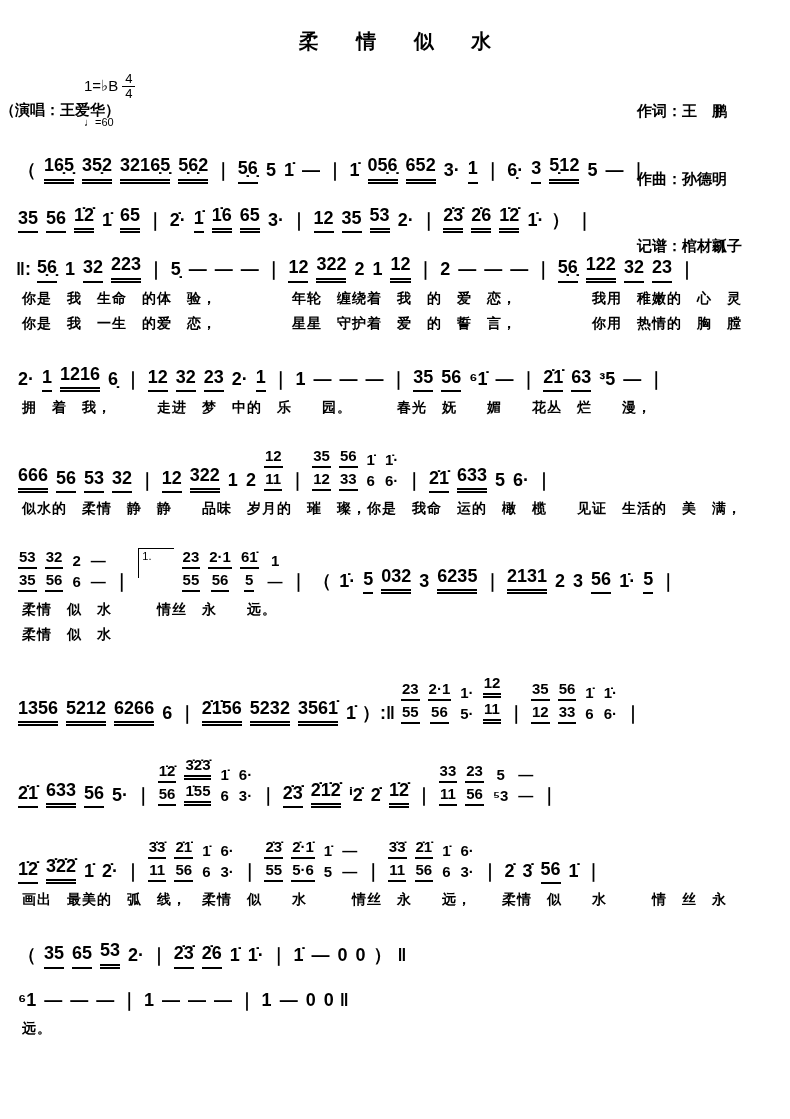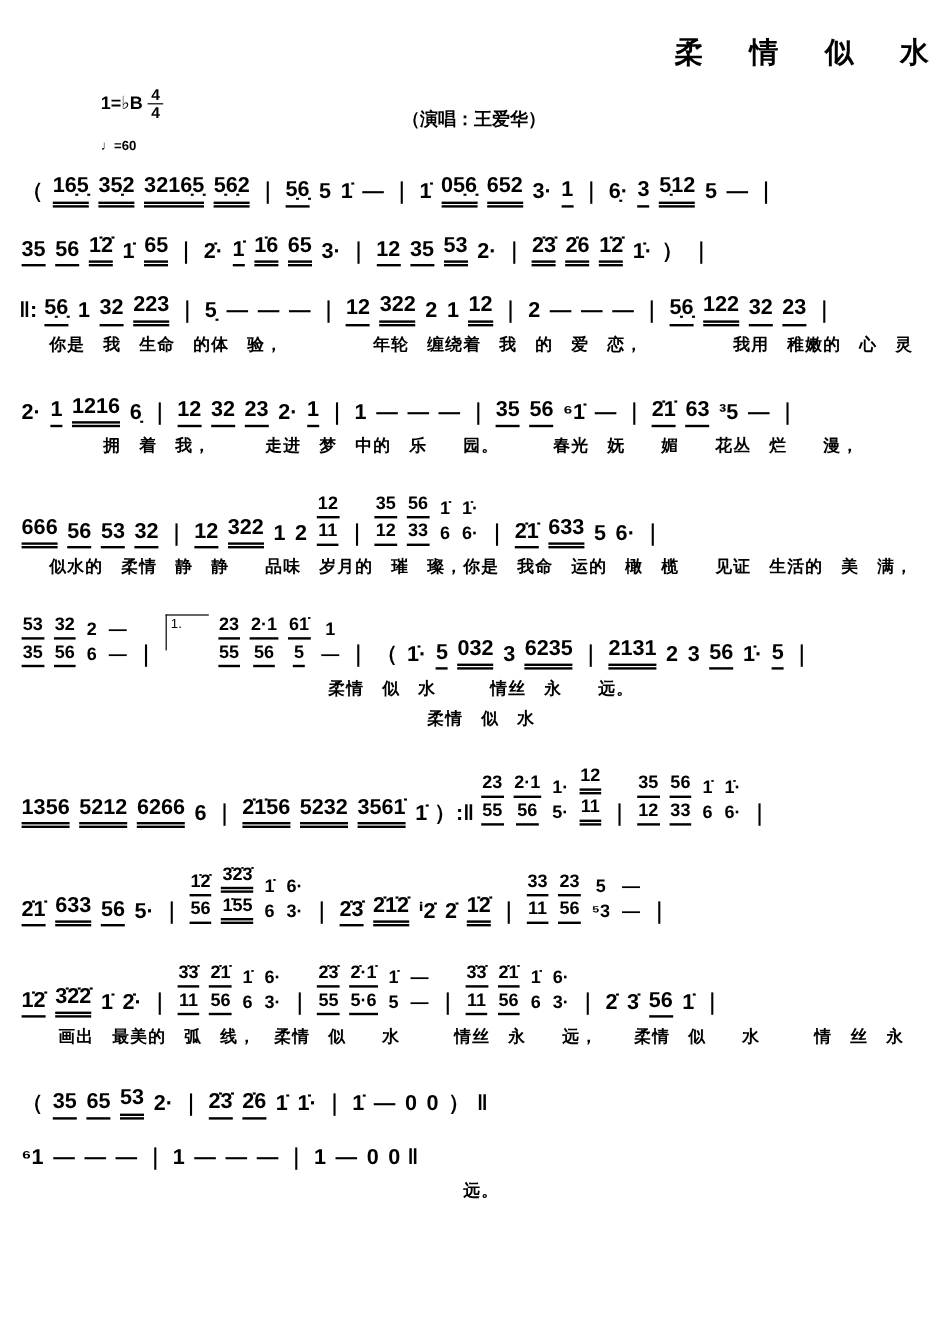--- a/index.html
+++ b/index.html
@@ -9,48 +9,47 @@
     min-height:1119px;
     margin:0 auto;
     background:#ffffff;
     color:#000;
     font-family:"Liberation Sans","DejaVu Sans",sans-serif;
     box-sizing:border-box;
     padding:6px 0 20px 0;
     overflow:hidden;
   }
   .title{
-    text-align:right;
-    font-size:24px;
+    text-align:center;
+    font-size:20px;
     font-weight:bold;
     letter-spacing:16px;
     margin:22px 0 0 0;
     padding-left:16px;
   }
   .credits{
     position:absolute;
     right:48px;
     top:55px;
     font-size:15px;
     font-weight:bold;
     line-height:1.5;
     white-space:pre;
   }
   .performer{
-    text-align:center;
     font-size:15px;
     font-weight:bold;
-    margin-top:30px;
+    margin-top:46px;
   }
   .keyblock{
     position:absolute;
     left:84px;
     top:72px;
     font-size:15px;
-    font-weight:bold;
+    font-weight:normal;
   }
   .keyrow{display:flex;align-items:center;}
   .meter{
     display:inline-flex;
     flex-direction:column;
     align-items:center;
     font-size:13px;
     line-height:1.05;
     margin-left:4px;
   }
@@ -89,30 +88,34 @@
     padding:1px 22px 14px 3px;
     align-self:flex-start;
     margin:0 4px 0 6px;
   }
   .lyrics-line{
     font-size:14px;
     font-weight:bold;
     margin:7px 0 0 8px;
     white-space:pre;
     letter-spacing:1px;
-    text-align:center;
   }
 </style>
 </head>
 <body>
 
 <div class="page">
 
   <h1 class="title">柔 情 似 水</h1>
 
+  <div class="credits">
+    <div>作词：王　鹏</div>
+    <div>作曲：孙德明</div>
+    <div>记谱：棺材瓤子</div>
+  </div>
 
   <div class="keyblock">
     <div class="keyrow">
       <span>1=♭B</span>
       <span class="meter">
         <span class="mtop">4</span>
         <span class="mbot">4</span>
       </span>
     </div>
     <div class="tempo">♩=60</div>
@@ -123,20 +126,21 @@
   <div class="systems">
       <div class="system">
         <div class="notes-line"><span class="tok ">（</span><span class="tok u2">16̣5̣</span><span class="tok u2">35̣2</span><span class="tok u2">3216̣5̣</span><span class="tok u2">5̣6̣2</span><span class="tok  bar">｜</span><span class="tok u1">5̣6̣</span><span class="tok ">5</span><span class="tok ">1̇</span><span class="tok ">—</span><span class="tok  bar">｜</span><span class="tok ">1̇</span><span class="tok u2">05̣6̣</span><span class="tok u2">652</span><span class="tok ">3·</span><span class="tok u1">1</span><span class="tok  bar">｜</span><span class="tok ">6̣·</span><span class="tok u1">3</span><span class="tok u2">5̣12</span><span class="tok ">5</span><span class="tok ">—</span><span class="tok  bar">｜</span></div>
       </div>
       <div class="system">
         <div class="notes-line"><span class="tok u1">35</span><span class="tok u1">56</span><span class="tok u2">1̇2̇</span><span class="tok ">1̇</span><span class="tok u2">65</span><span class="tok  bar">｜</span><span class="tok ">2̇·</span><span class="tok u1">1̇</span><span class="tok u2">1̇6</span><span class="tok u2">65</span><span class="tok ">3·</span><span class="tok  bar">｜</span><span class="tok u1">12</span><span class="tok u1">35</span><span class="tok u2">53</span><span class="tok ">2·</span><span class="tok  bar">｜</span><span class="tok u2">2̇3̇</span><span class="tok u2">2̇6</span><span class="tok u2">1̇2̇</span><span class="tok ">1̇·</span><span class="tok ">）</span><span class="tok  bar">｜</span></div>
       </div>
       <div class="system gap">
         <div class="notes-line"><span class="tok  bar">‖:</span><span class="tok u1">5̣6̣</span><span class="tok ">1</span><span class="tok u1">32</span><span class="tok u2">223</span><span class="tok  bar">｜</span><span class="tok ">5̣</span><span class="tok ">—</span><span class="tok ">—</span><span class="tok ">—</span><span class="tok  bar">｜</span><span class="tok u1">12</span><span class="tok u2">322</span><span class="tok ">2</span><span class="tok ">1</span><span class="tok u2">12</span><span class="tok  bar">｜</span><span class="tok ">2</span><span class="tok ">—</span><span class="tok ">—</span><span class="tok ">—</span><span class="tok  bar">｜</span><span class="tok u1">5̣6̣</span><span class="tok u2">122</span><span class="tok u1">32</span><span class="tok u1">23</span><span class="tok  bar">｜</span></div>
         <div class="lyrics-line">你是　我　生命　的体　验，　　　　　年轮　缠绕着　我　的　爱　恋，　　　　　我用　稚嫩的　心　灵</div>
+        <div class="lyrics-line">你是　我　一生　的爱　恋，　　　　　星星　守护着　爱　的　誓　言，　　　　　你用　热情的　胸　膛</div>
       </div>
       <div class="system gap">
         <div class="notes-line"><span class="tok ">2·</span><span class="tok u1">1</span><span class="tok u2">1216</span><span class="tok ">6̣</span><span class="tok  bar">｜</span><span class="tok u1">12</span><span class="tok u1">32</span><span class="tok u1">23</span><span class="tok ">2·</span><span class="tok u1">1</span><span class="tok  bar">｜</span><span class="tok ">1</span><span class="tok ">—</span><span class="tok ">—</span><span class="tok ">—</span><span class="tok  bar">｜</span><span class="tok u1">35</span><span class="tok u1">56</span><span class="tok ">⁶1̇</span><span class="tok ">—</span><span class="tok  bar">｜</span><span class="tok u1">2̇1̇</span><span class="tok u1">63</span><span class="tok ">³5</span><span class="tok ">—</span><span class="tok  bar">｜</span></div>
         <div class="lyrics-line">拥　着　我，　　　走进　梦　中的　乐　　园。　　　春光　妩　　媚　　花丛　烂　　漫，</div>
       </div>
       <div class="system gap">
         <div class="notes-line"><span class="tok u2">666</span><span class="tok u1">56</span><span class="tok u1">53</span><span class="tok u1">32</span><span class="tok  bar">｜</span><span class="tok u1">12</span><span class="tok u2">322</span><span class="tok ">1</span><span class="tok ">2</span><span class="stack"><span class="srow u1">12</span><span class="srow u1">11</span></span><span class="tok  bar">｜</span><span class="stack"><span class="srow u1">35</span><span class="srow u1">12</span></span><span class="stack"><span class="srow u1">56</span><span class="srow u1">33</span></span><span class="stack"><span class="srow ">1̇</span><span class="srow ">6</span></span><span class="stack"><span class="srow ">1̇·</span><span class="srow ">6·</span></span><span class="tok  bar">｜</span><span class="tok u1">2̇1̇</span><span class="tok u2">633</span><span class="tok ">5</span><span class="tok ">6·</span><span class="tok  bar">｜</span></div>
         <div class="lyrics-line">似水的　柔情　静　静　　品味　岁月的　璀　璨，你是　我命　运的　橄　榄　　见证　生活的　美　满，</div>
       </div>
       <div class="system gap">

